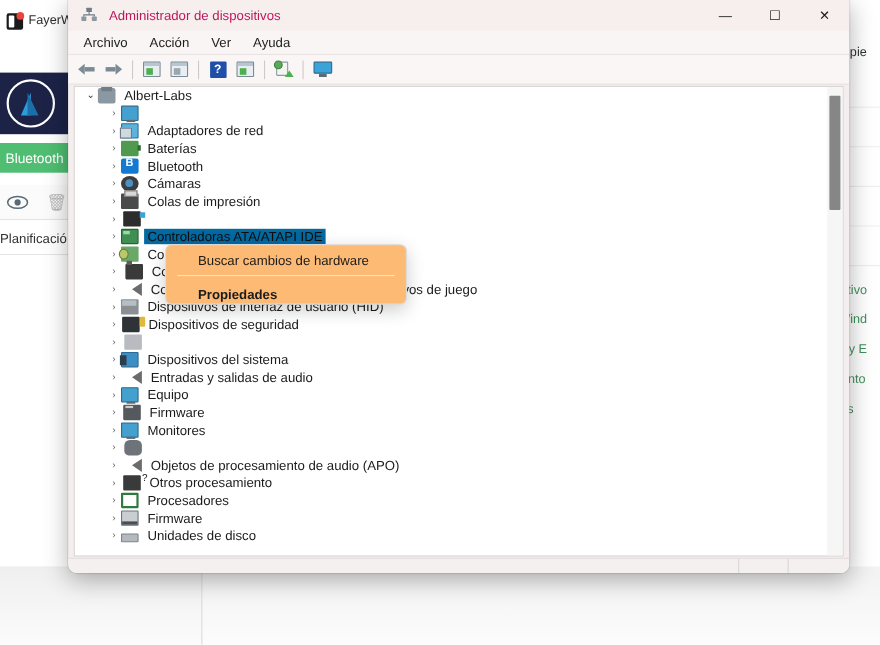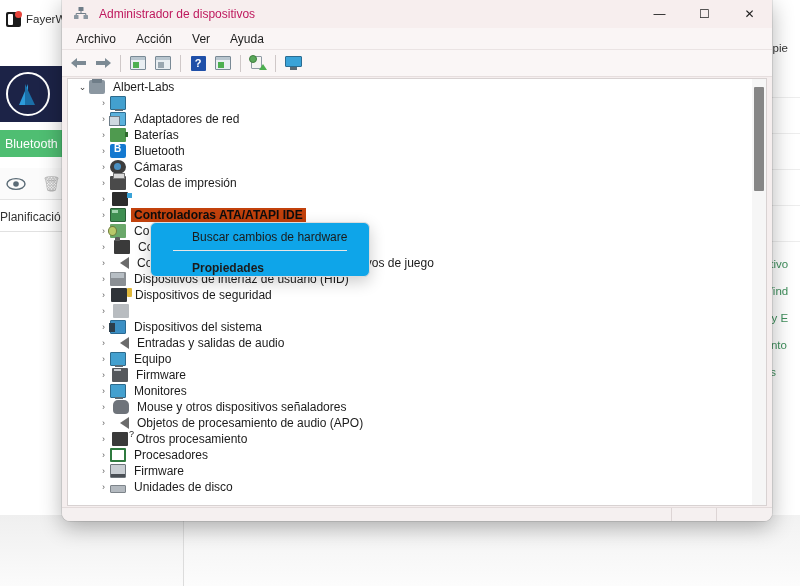--- a/index.html
+++ b/index.html
@@ -254,21 +254,21 @@
     overflow: hidden;
   }
   .tree-inner { position: absolute; left: 0; top: 0; right: 14px; top: 0; }
 
   .tree-row {
     height: 16px; display: flex; align-items: center;
     padding-left: 8px; position: relative;
   }
   .tree-row.lvl1 { padding-left: 29px; }
   .tree-row.sel .tree-label {
-    background: #c2410c; color: #0d0d0d; font-weight: bold;
+    background: #0369a1; color: #0d0d0d;
   }
   .chev {
     width: 13px; flex: 0 0 13px; font-size: 9px; color: #5b5b5b;
     display:flex; align-items:center; justify-content:center;
     transform: translateY(-0.5px);
   }
   .chev.open { color: #3a3a3a; }
   .tree-icon {
     width: 16px; height: 14px; flex: 0 0 16px; margin-right: 5px;
     position: relative;
@@ -338,24 +338,24 @@
   .dm-statusbar {
     position: absolute; left: 0; bottom: 0; width: 710px; height: 14px;
     background: #f5f0f0; border-top: 1px solid #e3dbdb;
     display: flex;
   }
   .status-cell { height: 14px; border-right: 1px solid #ddd5d5; }
 
   
   #context-menu {
     position: absolute; left: 150px; top: 222px; width: 220px; height: 55px;
-    background: #0ea5e9;
+    background: #fdba74;
     border: 1px solid #dcdcdc; border-radius: 6px;
     box-shadow: 0 5px 16px rgba(0,0,0,0.20);
-    padding: 3px 12px;
+    padding: 3px 0;
     z-index: 40;
   }
   .ctx-item {
     height: 22px; display: flex; align-items: center;
     padding-left: 29px; font-size: 12px; color: #1b1b1b;
     white-space: nowrap;
   }
   .ctx-item.bold { font-weight: bold; align-items: flex-end; }
   .ctx-sep { height: 1px; background: #e6e6e6; margin: 2px 10px; }
 </style>
@@ -605,21 +605,20 @@
             <span class="tree-label">Firmware</span>
           </div>
           <div class="tree-row lvl1">
             <span class="chev">›</span>
             <span class="tree-icon i-mon"></span>
             <span class="tree-label">Monitores</span>
           </div>
           <div class="tree-row lvl1">
             <span class="chev">›</span>
             <span class="tree-icon i-mouse"></span>
-            <span class="tree-label">Mouse y otros dispositivos señaladores</span>
           </div>
           <div class="tree-row lvl1">
             <span class="chev">›</span>
             <span class="tree-icon i-apo"></span>
             <span class="tree-label">Objetos de procesamiento de audio (APO)</span>
           </div>
           <div class="tree-row lvl1">
             <span class="chev">›</span>
             <span class="tree-icon i-other"></span>
             <span class="tree-label">Otros procesamiento</span>

